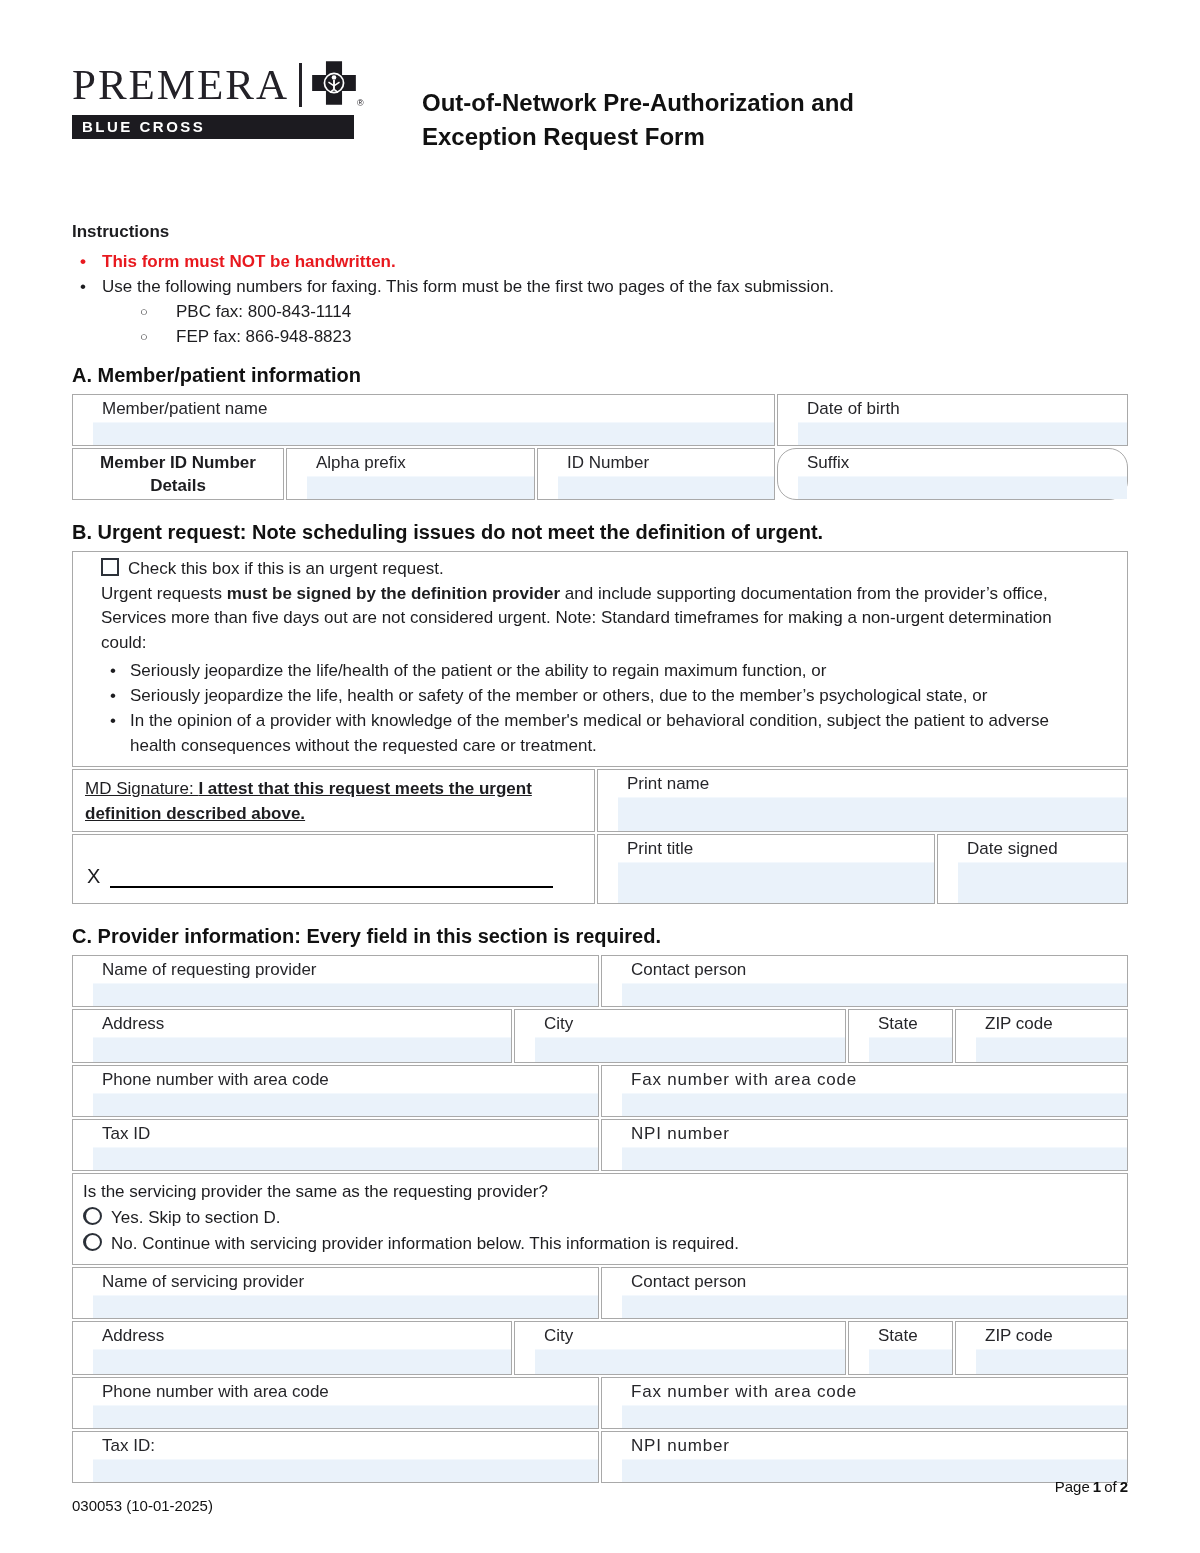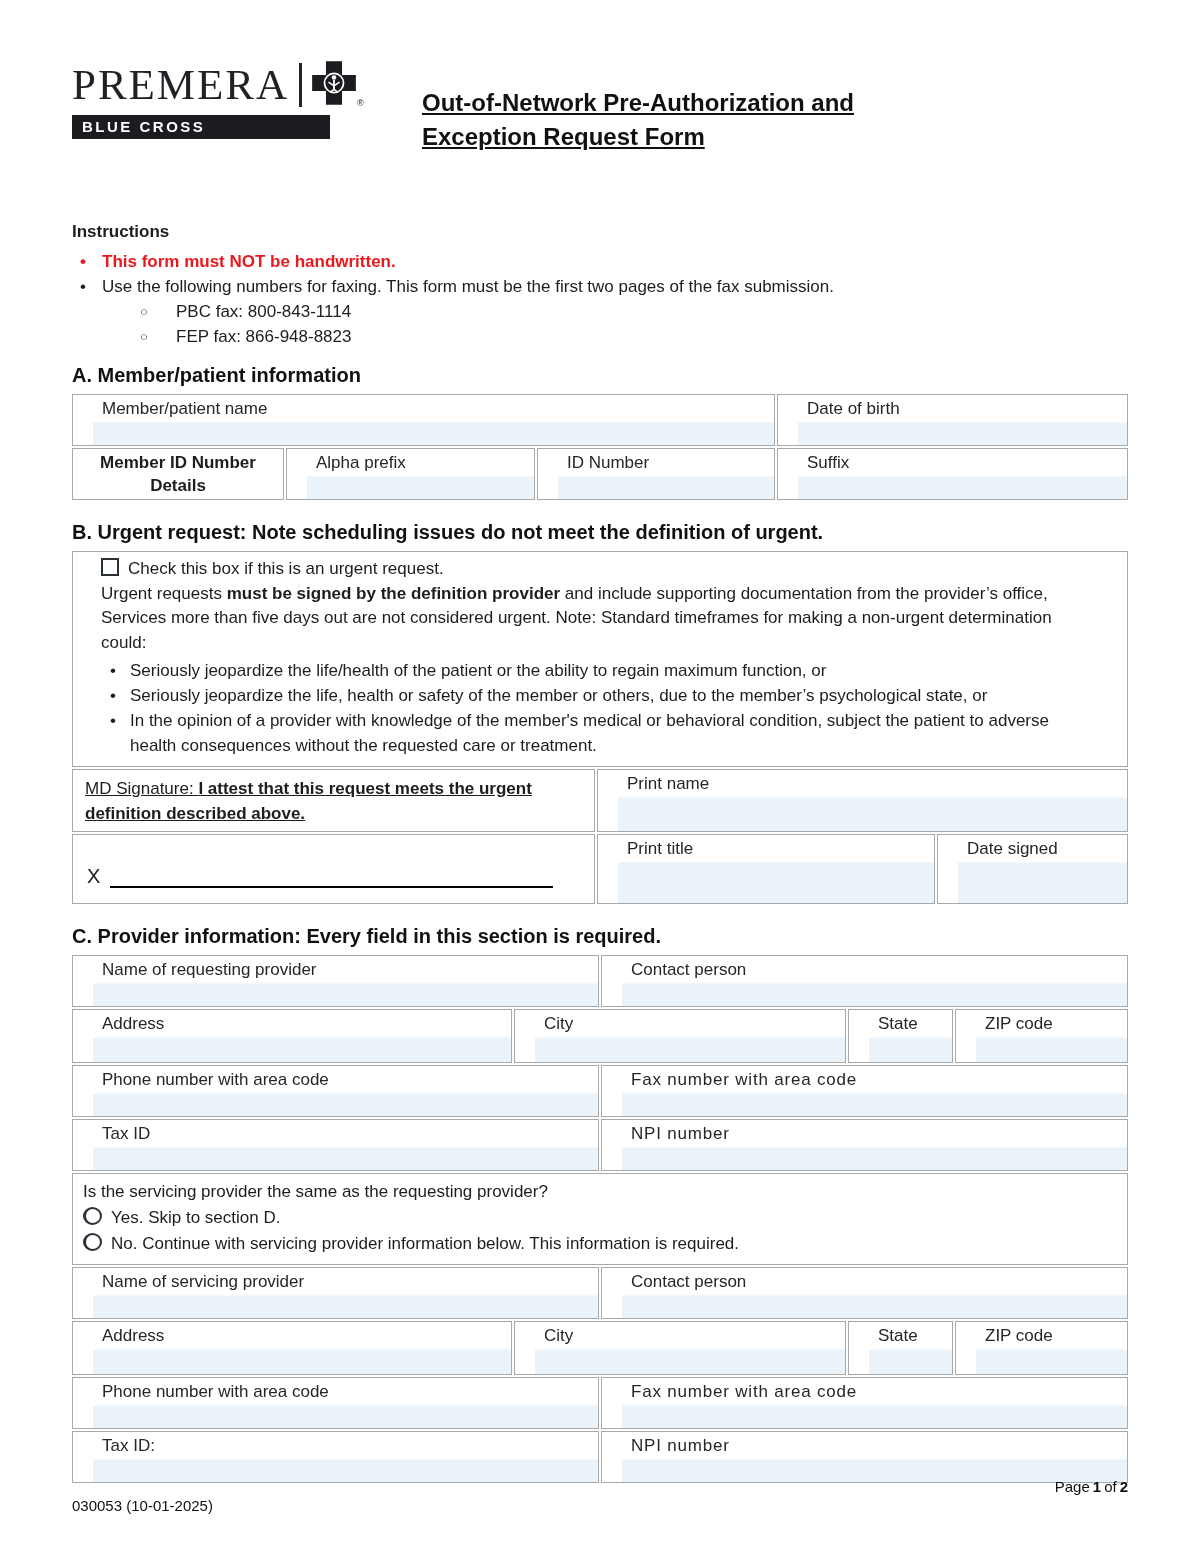--- a/index.html
+++ b/index.html
@@ -7,25 +7,25 @@
         font-family:"Liberation Sans",sans-serif;color:#1d1d20;box-sizing:border-box;
         padding:0 72px;overflow:hidden;}
   
   .header{position:relative;height:158px;}
   .logo{position:absolute;left:0;top:60px;}
   .logo-row{display:flex;align-items:center;}
   .logo-text{font-family:"Liberation Serif",serif;font-size:43px;letter-spacing:2px;
              color:#232127;line-height:46px;font-weight:500;}
   .logo-divider{width:3px;height:44px;background:#232127;margin:0 9px 0 10px;}
   .logo-reg{font-size:9px;color:#232127;align-self:flex-end;margin-bottom:2px;}
-  .logo-bar{margin-top:5px;width:258px;height:24px;background:#1c1b20;color:#fff;
+  .logo-bar{margin-top:5px;width:282px;height:24px;background:#1c1b20;color:#fff;
             font-weight:700;font-size:15px;letter-spacing:2.5px;line-height:24px;
             padding-left:10px;box-sizing:border-box;}
   .doc-title{position:absolute;left:350px;top:86px;font-size:24px;font-weight:700;
-             line-height:34px;color:#111;text-decoration:underline;}
+             line-height:34px;color:#111;}
   
   .instructions{margin-top:62px;}
   .instr-heading{font-size:17px;font-weight:700;line-height:24px;margin-bottom:5px;}
   .instr-li{display:flex;line-height:25px;font-size:17px;}
   .instr-li .marker{width:30px;padding-left:8px;box-sizing:border-box;}
   .instr-li.red{color:#e8191f;font-weight:700;}
   .sub-li{display:flex;line-height:25px;font-size:17px;}
   .sub-li .marker{width:36px;margin-left:68px;font-size:13px;}
   
   .sec-heading{font-size:20px;font-weight:700;line-height:27px;margin:19px 0 5px;color:#111;}
@@ -131,21 +131,21 @@
         <span>Member ID Number Details</span>
       </div>
       <div class="cell" style="flex:0 0 249px;">
         <div class="lbl">Alpha prefix</div>
         <div class="fill"></div>
       </div>
       <div class="cell" style="flex:0 0 238px;">
         <div class="lbl">ID Number</div>
         <div class="fill"></div>
       </div>
-      <div class="cell" style="flex:1;">
+      <div class="cell" style="flex:1;border-radius:19px;">
         <div class="lbl">Suffix</div>
         <div class="fill"></div>
       </div>
     </div>
   </div>
 
   <div class="sec-heading">B. Urgent request: Note scheduling issues do not meet the definition of urgent.</div>
   <div>
     <div class="frow first">
       <div class="cell urgent-cell" style="flex:1;">

